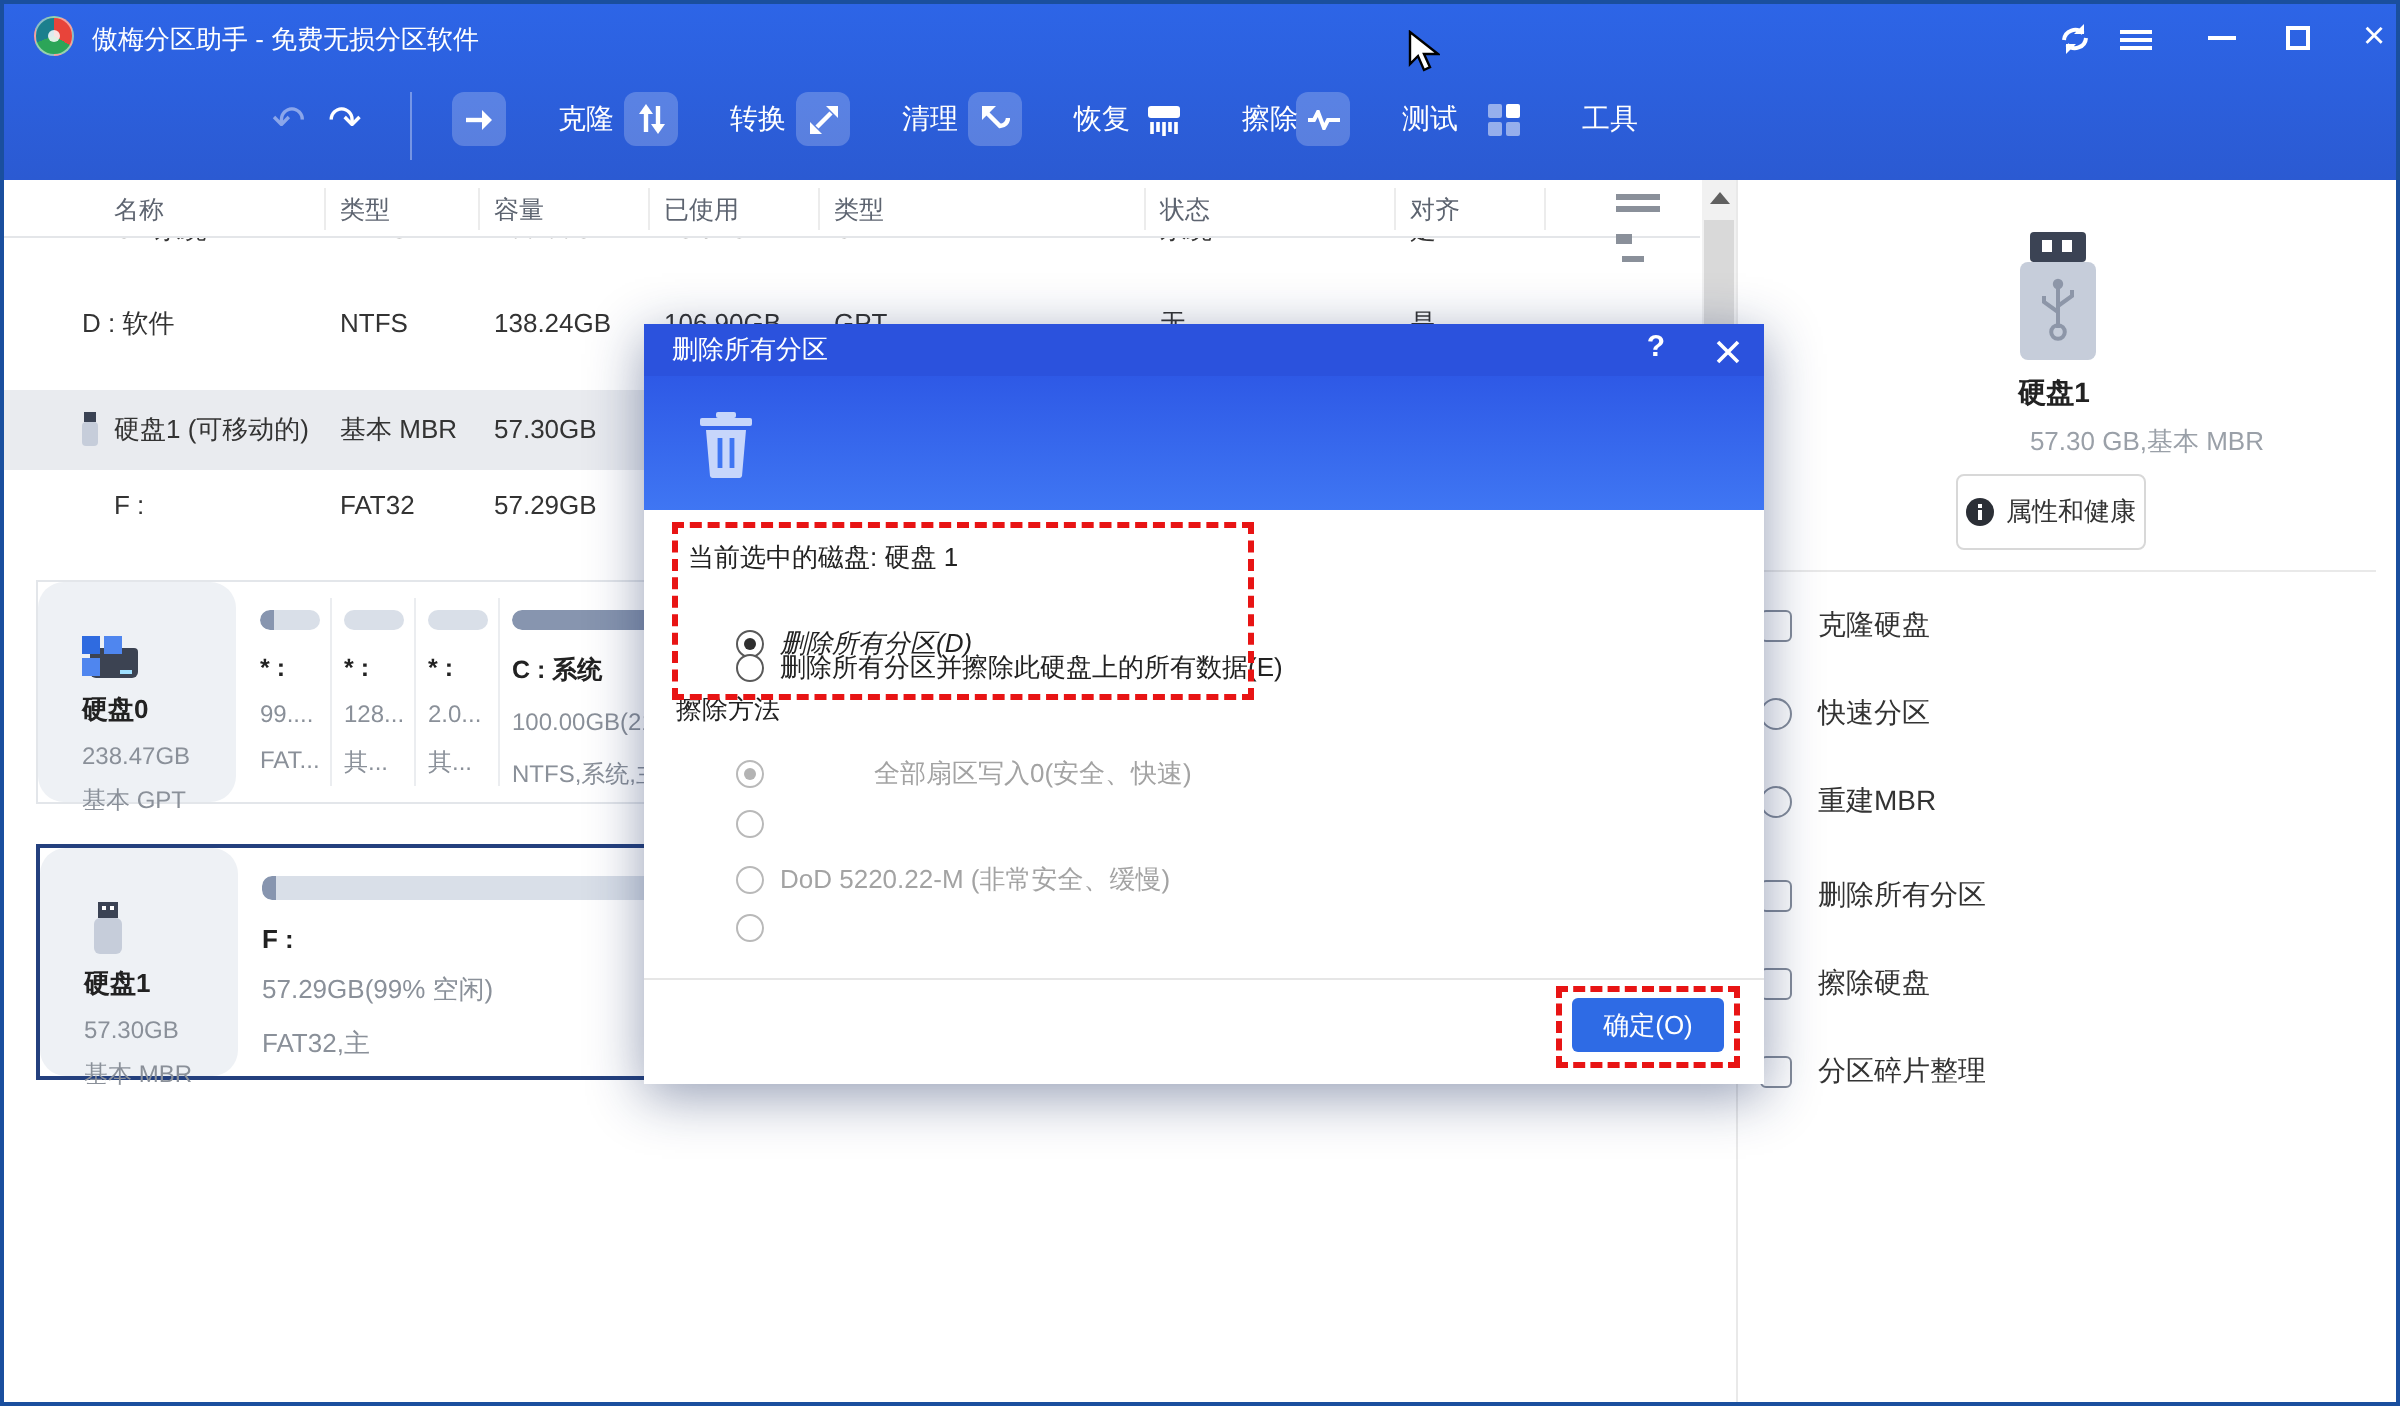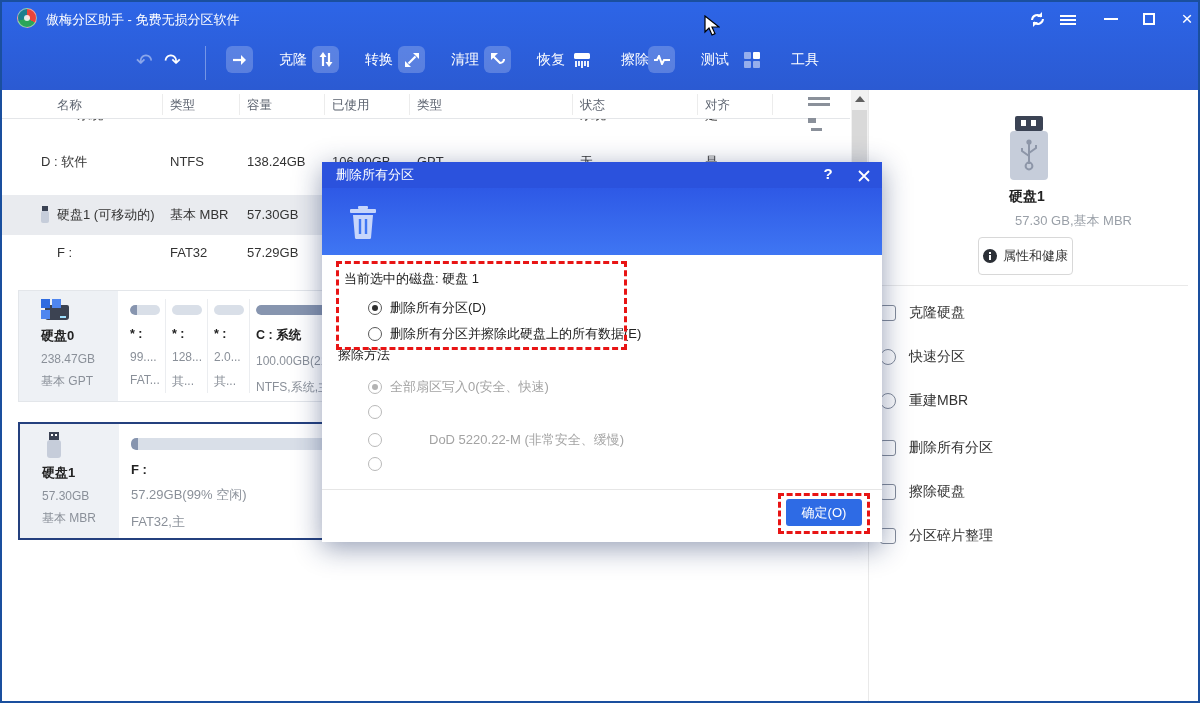--- a/index.html
+++ b/index.html
@@ -49,21 +49,21 @@
   .selrow-bg { left:0; top:193px; width:848px; height:40px; background:#e9ebef; z-index:0; }
   .scrolltrack { left:849px; top:88px; width:17px; height:195px; background:#f1f1f1; z-index:3; }
   .scrollup { position:absolute; left:4px; top:6px; width:0; height:0;
               border-left:5px solid transparent; border-right:5px solid transparent;
               border-bottom:6px solid #606060; }
   .scrollthumb { position:absolute; left:1px; top:20px; width:15px; height:52px; background:#d9d9d9; }
 
   
   .panel { left:16px; width:830px; background:#fff; border:1px solid #e3e6ea; display:flex; z-index:1; }
   .panel.sel { border:2px solid #24407e; }
-  .diskcard { width:99px; background:#eef1f5; padding:8px 0 0 22px; flex:none; }
+  .diskcard { width:99px; background:#eef1f5; padding:27px 0 0 22px; flex:none;border-radius:13px; }
   .diskname { font-size:13px; font-weight:bold; color:#222; margin-top:6px; }
   .disksub { font-size:12px; color:#8a9099; margin-top:7px; }
   .parts { flex:1; display:flex; overflow:hidden; padding:8px 6px; }
   .part { border-right:1px solid #ebedf0; padding:6px 5px 0 6px; flex:none; }
   .part:last-child { border-right:none; flex:1; }
   .pbar { height:10px; border-radius:5px; background:#d9dfe8; overflow:hidden; }
   .pbar .fill { height:100%; background:#8795af; border-radius:5px 0 0 5px; }
   .pname { font-size:12.5px; font-weight:bold; color:#222; margin-top:12px; white-space:nowrap; }
   .psub { font-size:12px; color:#8a9099; margin-top:9px; white-space:nowrap; }
   .hddicon { width:30px; height:22px; position:relative; }
@@ -427,38 +427,38 @@
             <rect x="2" y="4" width="26" height="4" rx="1"></rect>
             <rect x="10" y="1" width="10" height="3" rx="1"></rect>
             <path d="M5 10h20l-2 23a1.5 1.5 0 0 1-1.5 1H8.5A1.5 1.5 0 0 1 7 33z"></path>
           </g>
         <path d="M12 14v15M18 14v15" stroke="#3f76f3" stroke-width="2.4"></path>
       </svg>
     </div>
 
     <div class="abs redbox" style="left:14px; top:99px; width:291px; height:89px;"></div>
     <div class="abs dlg-label" style="left:22px; top:108px;">当前选中的磁盘: 硬盘 1</div>
-    <div class="abs radioline" style="left:38px; top:137px;">
+    <div class="abs radioline" style="left:38px; top:151px;font-style:italic;">
       <span class="radio on"></span>
       <span>删除所有分区(D)</span>
     </div>
     <div class="abs radioline" style="left:38px; top:163px;">
       <span class="radio"></span>
       <span>删除所有分区并擦除此硬盘上的所有数据(E)</span>
     </div>
 
     <div class="abs dlg-label" style="left:16px; top:184px;">擦除方法</div>
-    <div class="abs radioline dis" style="left:38px; top:216px;">
+    <div class="abs radioline dis" style="left:38px; top:216px;gap:47px;">
       <span class="radio dis on"></span>
       <span>全部扇区写入0(安全、快速)</span>
     </div>
     <div class="abs radioline dis" style="left:38px; top:243px;">
       <span class="radio dis"></span>
     </div>
-    <div class="abs radioline dis" style="left:38px; top:269px;gap:39px;">
+    <div class="abs radioline dis" style="left:38px; top:269px;">
       <span class="radio dis"></span>
       <span>DoD 5220.22-M (非常安全、缓慢)</span>
     </div>
     <div class="abs radioline dis" style="left:38px; top:295px;">
       <span class="radio dis"></span>
     </div>
 
     <div class="abs dlg-footerline"></div>
     <div class="abs redbox" style="left:456px; top:331px; width:92px; height:41px;"></div>
     <div class="abs okbtn">确定(O)</div>

